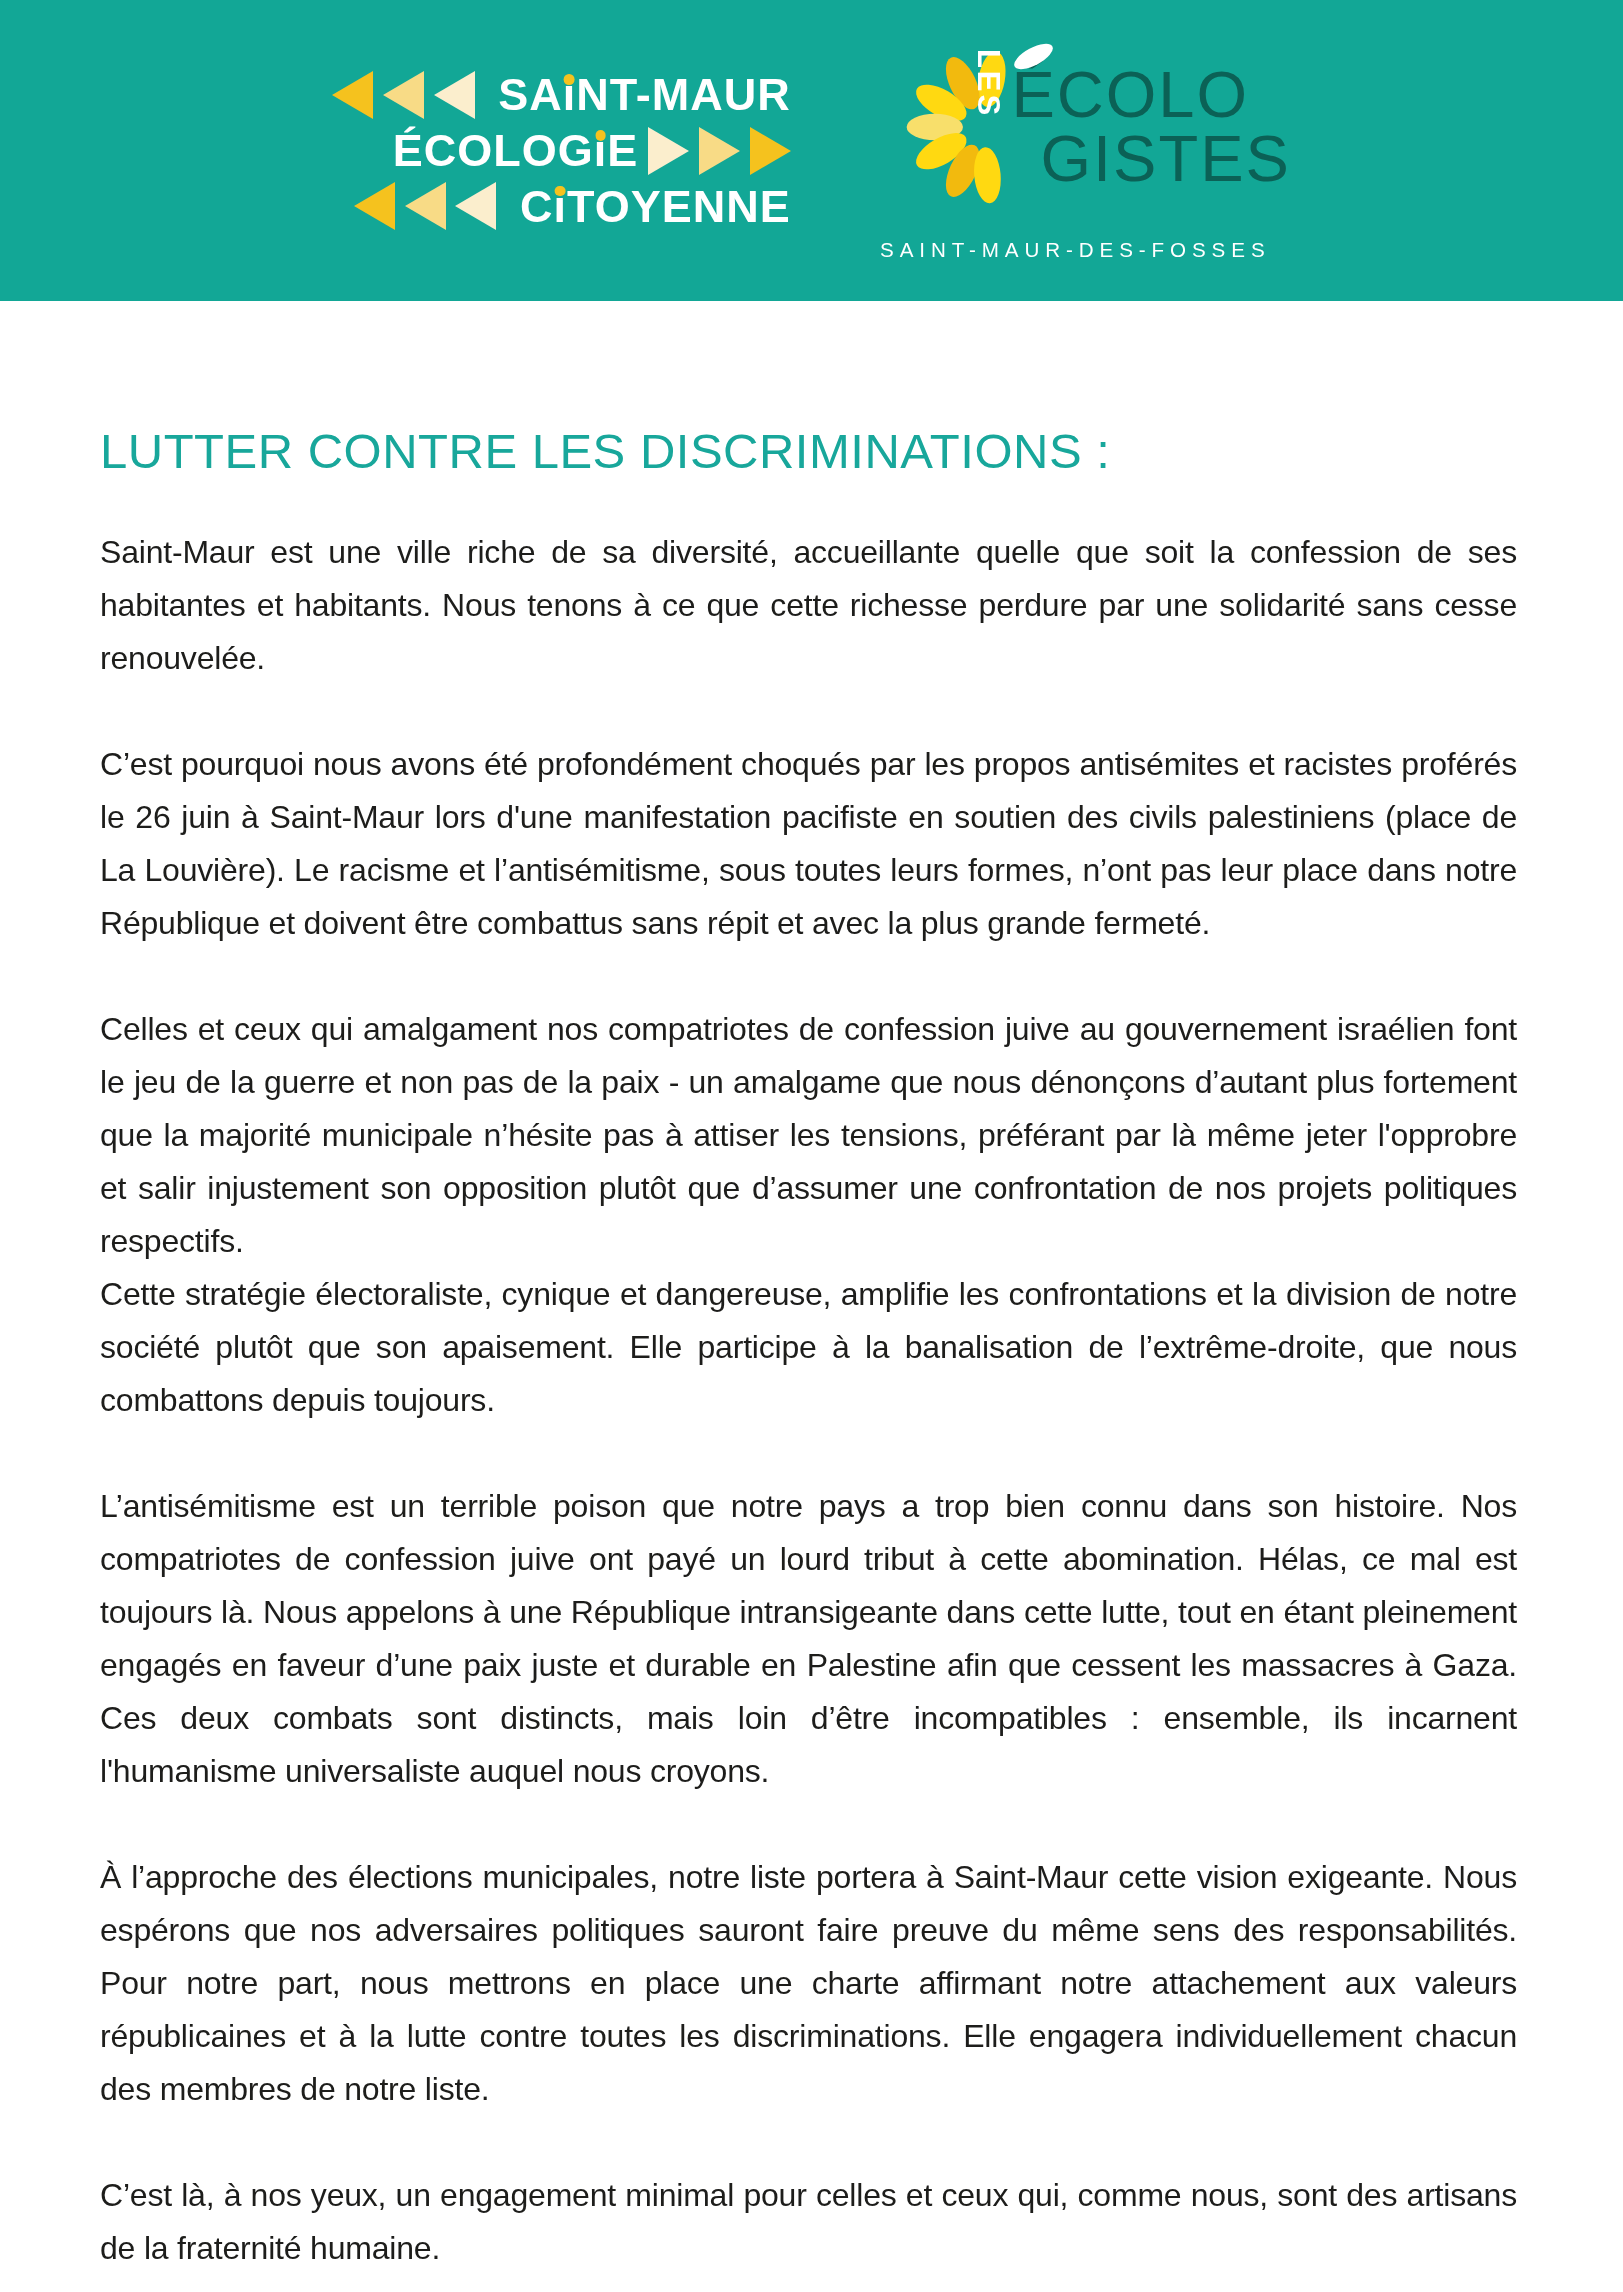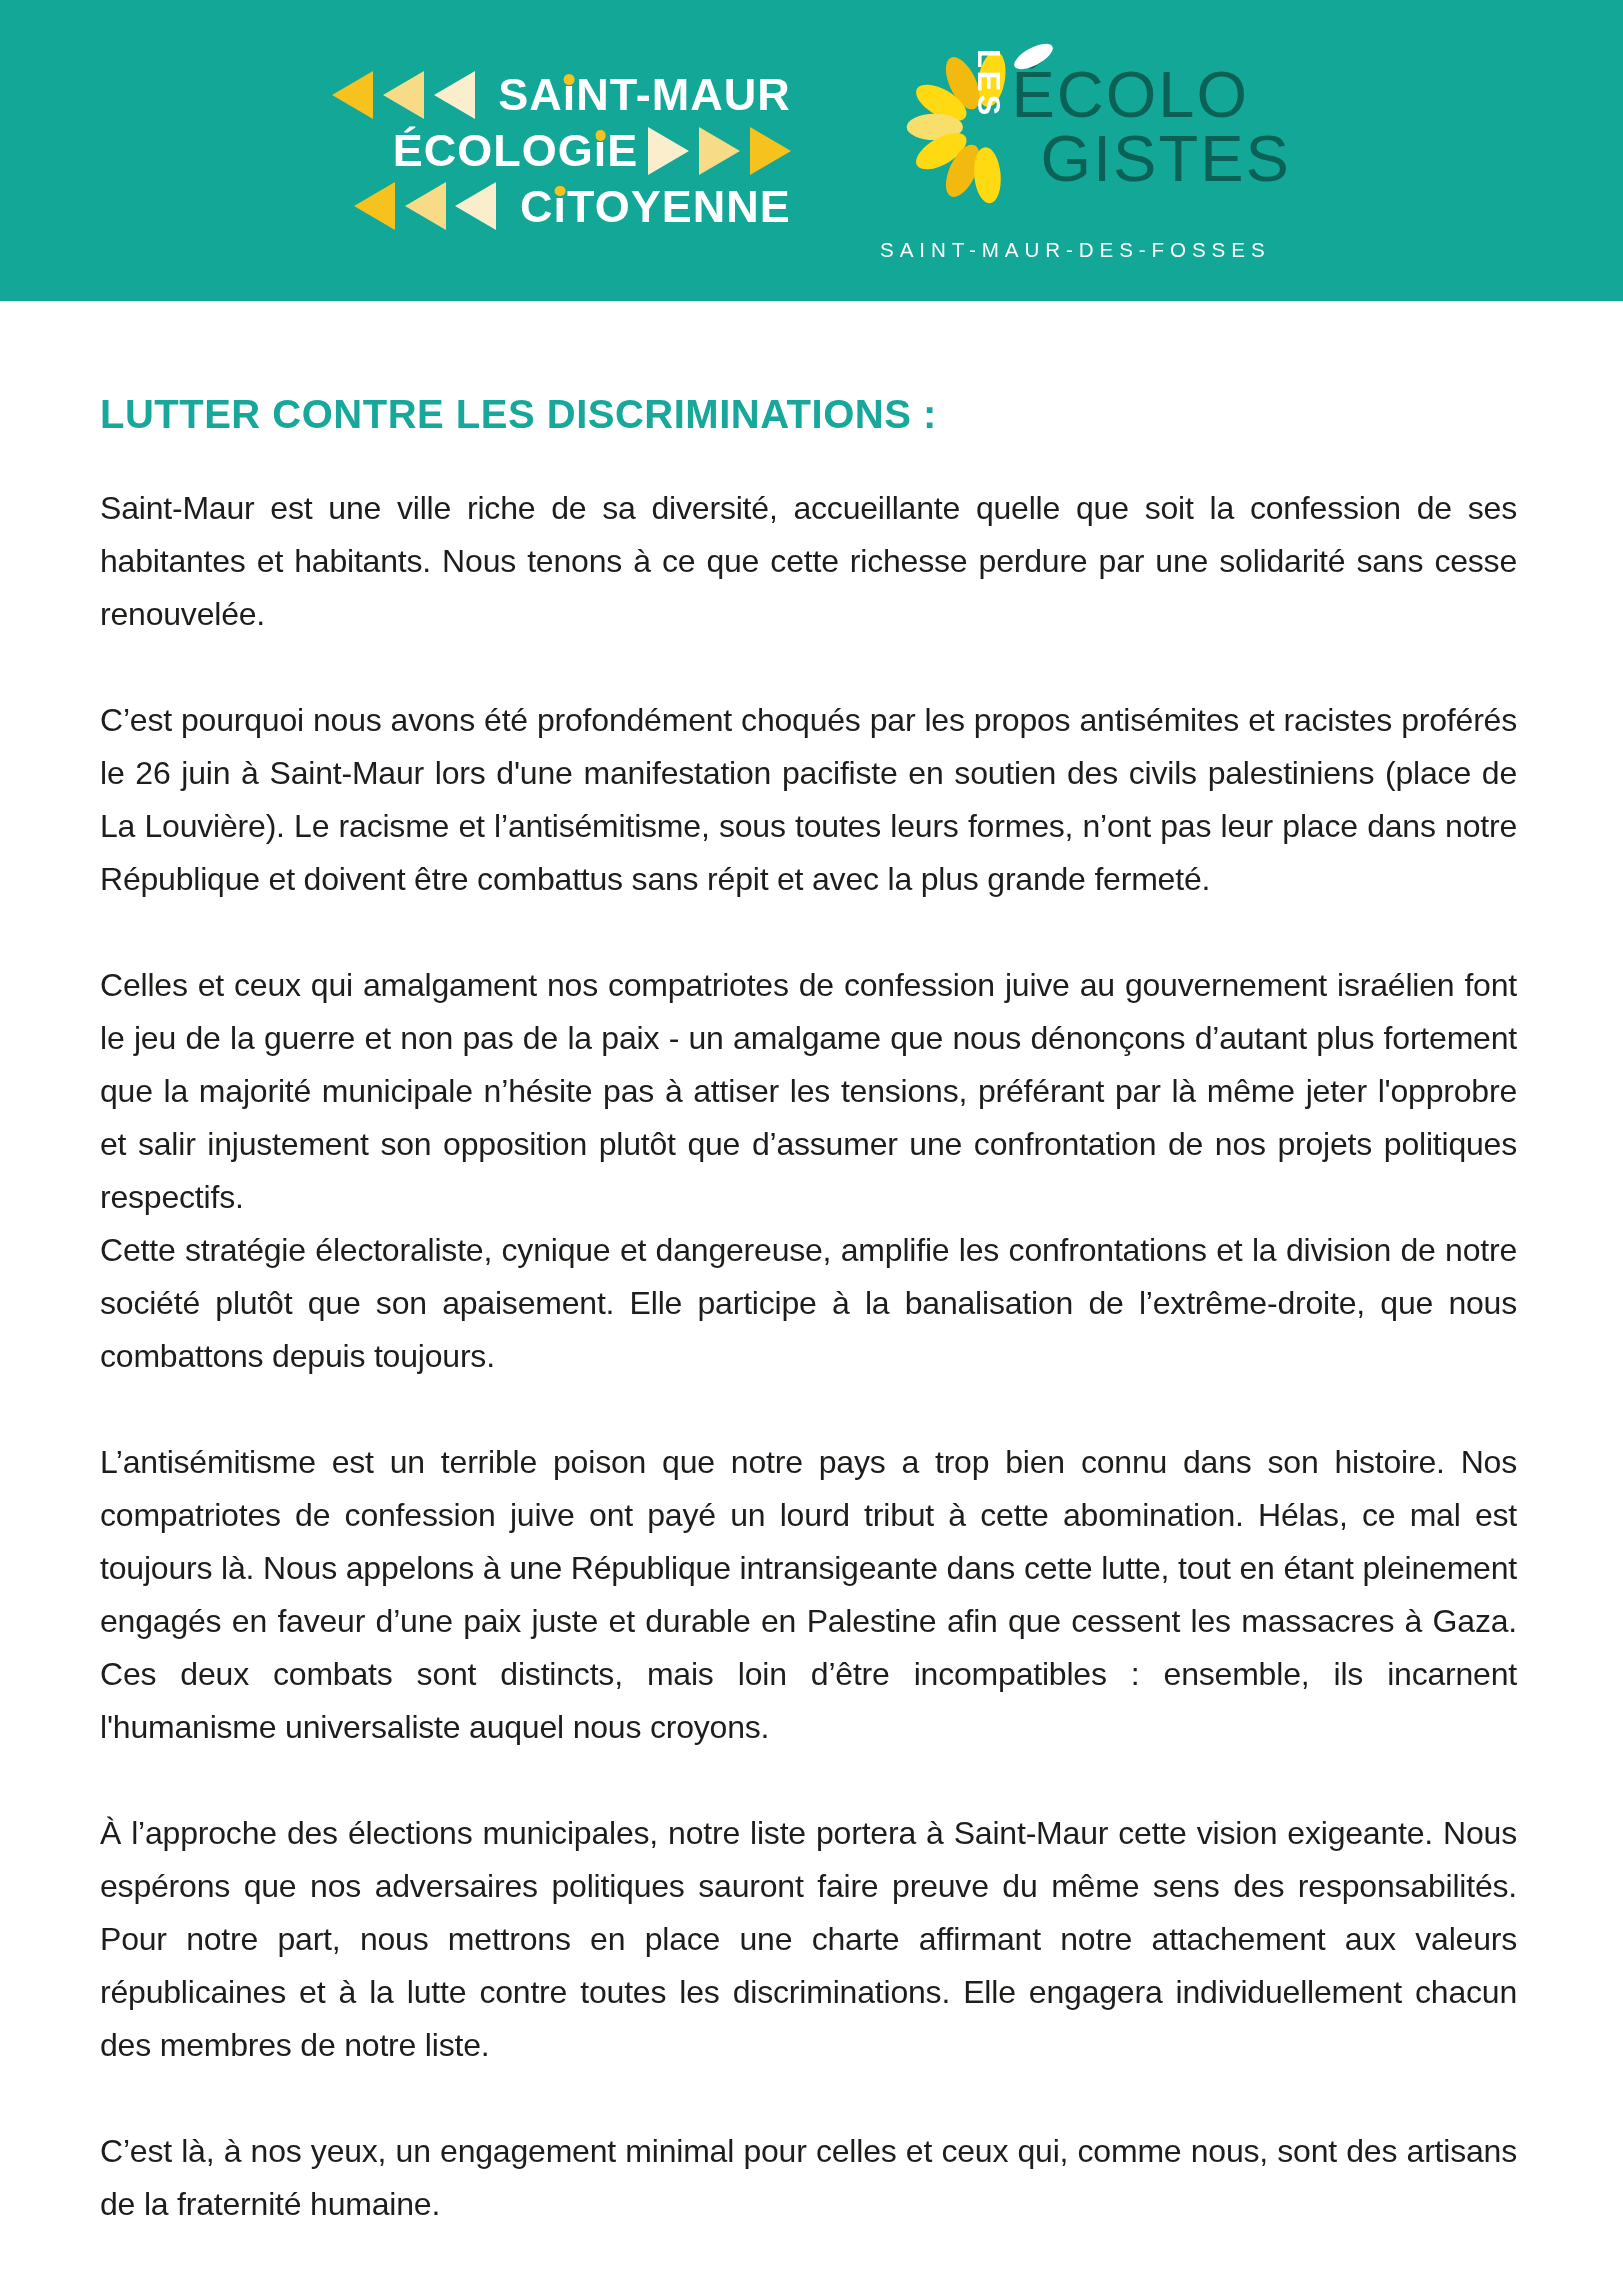--- a/index.html
+++ b/index.html
@@ -130,24 +130,24 @@
     font-size: 20.6px;
     letter-spacing: 5.9px;
     white-space: nowrap;
   }
 
   
   .content {
     padding: 0 100px;
   }
   .article-title {
-    margin: 88px 0 43px 0;
+    margin: 120px 0 43px 0;
     color: #18A79B;
-    font-weight: 700;
-    font-size: 40px;
+    font-weight: 400;
+    font-size: 49px;
     line-height: 1.26;
     letter-spacing: 0.5px;
   }
   .article-title span { display: block; }
   .content p {
     margin: 0 6px 53px 0;
     color: #1D1D1B;
     font-size: 32px;
     line-height: 53px;
     letter-spacing: -0.2px;

